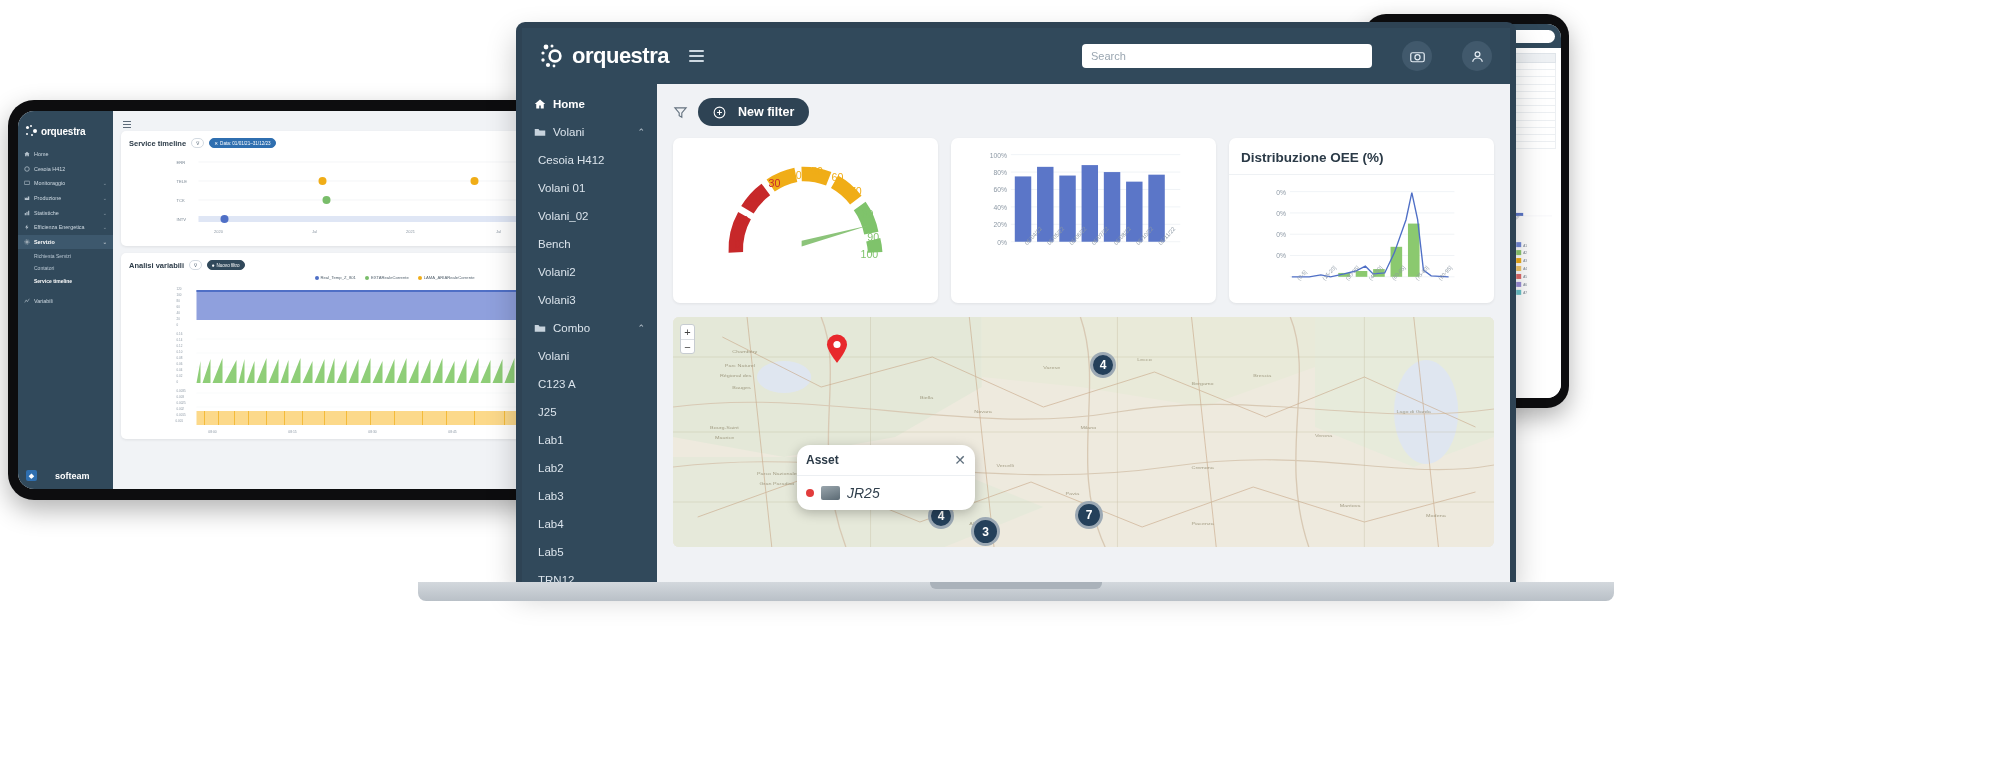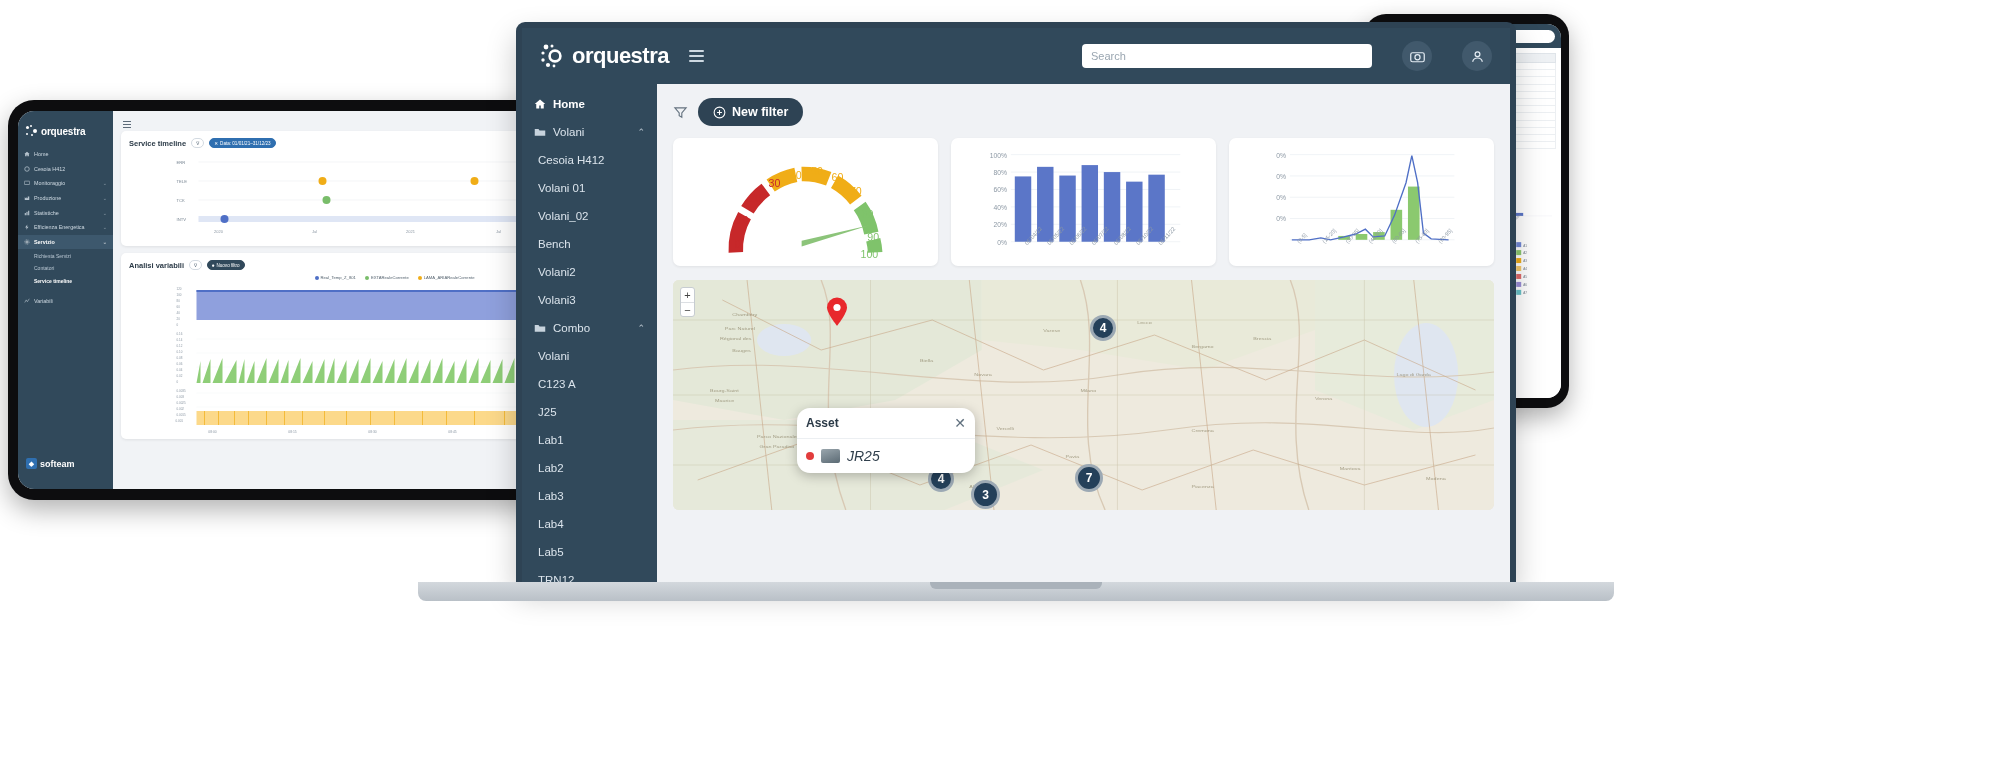--- a/index.html
+++ b/index.html
@@ -39,22 +39,22 @@
   .t-nav-item {
     display: flex; align-items: center; gap: 4px;
     font-size: 5.4px; padding: 4.3px 6px; color: #cfdae3; white-space: nowrap;
   }
   .t-nav-item .ic { width: 6px; height: 6px; flex: 0 0 6px; opacity:.85; display:block;}
   .t-nav-item .cv { margin-left:auto; font-size:5px; opacity:.6; }
   .t-nav-item.active { background: #3d586d; color: #fff; font-weight: 700; }
   .t-nav-sub { font-size: 5px; padding: 3.4px 6px 3.4px 16px; color: #b9c7d3; }
   .t-nav-sub.sel { color:#fff; font-weight:700; }
   .t-foot {
-    position:absolute; left:0; bottom:12px; width:100%; padding: 8px;
-    display:flex; align-items:flex-end; gap:3px;
+    position:absolute; left:0; bottom:0; width:100%; padding: 8px;
+    display:flex; align-items:flex-end; gap:18px;
   }
   .t-foot .sq { width:11px; height:11px; background:#2f6fb0; border-radius:2px;
     display:flex; align-items:center; justify-content:center; color:#fff; font-size:7px;}
   .t-foot .tx { font-size: 9px; font-weight: 700; color:#fff; }
 
   .t-main { flex:1; background:#f1f3f6; padding: 6px 8px; overflow:hidden; position:relative;}
   .t-topbar { height: 14px; display:flex; align-items:center; justify-content:flex-end; }
   .t-burger { width:8px; height:7px; display:flex; flex-direction:column; justify-content:space-between; margin-right:auto; margin-left:2px;}
   .t-burger i{display:block;height:1px;background:#5d6b79;}
   .t-card { background:#fff; border-radius:5px; box-shadow:0 1px 3px rgba(0,0,0,.08); margin-bottom:7px; padding:7px 8px; }
@@ -98,21 +98,21 @@
   .l-side-item{ display:flex;align-items:center;gap:7px;font-size:11.5px;padding:8px 12px;white-space:nowrap;}
   .l-side-item .cv{margin-left:auto;font-size:9px;opacity:.8;}
   .l-side-item.home{font-weight:700;color:#fff;}
   .l-side-child{ font-size:11.5px; padding:8px 12px 8px 16px; color:#dbe4ec; white-space:nowrap;}
   .l-content{ flex:1; padding:14px 16px 0 16px; overflow:hidden; min-width:0;}
   .l-filterbar{ display:flex; align-items:center; gap:10px; margin-bottom:12px;}
   .l-filter-icon{ color:#64727f; font-size:13px;}
   .btn-newfilter{
     background:#2e4354; color:#fff; border:none; border-radius:15px;
     font-size:12.5px; font-weight:600; padding:7px 15px;
-    display:inline-flex; align-items:center; gap:6px; font-family:inherit; cursor:pointer;
+    display:inline-flex; align-items:center; gap:12px; font-family:inherit; cursor:pointer;
   }
   .kpi-row{ display:flex; gap:13px; margin-bottom:14px;}
   .kpi-card{ background:#fff; border-radius:7px; box-shadow:0 1px 3px rgba(0,0,0,.07); flex:1; min-width:0;}
   .kpi-head{ padding:10px 12px 8px 12px; border-bottom:1px solid #eef1f4; }
   .kpi-title{ font-size:13.5px; font-weight:700; color:#2b3a47;}
   .kpi-body{ height:128px; padding:6px 8px; position:relative;}
 
   .map-wrap{ position:relative; height:230px; border-radius:6px; overflow:hidden; background:#e8e4dc;}
   .map-ctl{ position:absolute; left:7px; top:7px; width:15px; background:#fff; border:1px solid #c7ccd1; border-radius:3px; font-size:11px; color:#444; z-index:3;}
   .map-ctl div{ height:14px; display:flex; align-items:center; justify-content:center;}
@@ -562,20 +562,23 @@
                       <text transform="translate(116,105) rotate(-48)">05/07/22</text>
                       <text transform="translate(139,105) rotate(-48)">05/08/22</text>
                       <text transform="translate(162,105) rotate(-48)">05/10/22</text>
                       <text transform="translate(185,105) rotate(-48)">05/11/22</text>
                     </g>
                   </svg>
                 </div>
               </div>
 
               <div class="kpi-card">
+                <div class="kpi-head">
+                  <span class="kpi-title">Distribuzione OEE (%)</span>
+                </div>
                 <div class="kpi-body">
                   <svg width="100%" height="120" viewBox="0 0 200 124">
                     <g font-size="7" fill="#8c98a4" font-family="Liberation Sans" text-anchor="end">
                       <text x="22" y="14">0%</text>
                         <text x="22" y="36">0%</text>
                       <text x="22" y="58">0%</text>
                         <text x="22" y="80">0%</text>
                     </g>
                     <g stroke="#e9edf2" stroke-width=".7">
                       <line x1="26" y1="11" x2="196" y2="11"></line>

